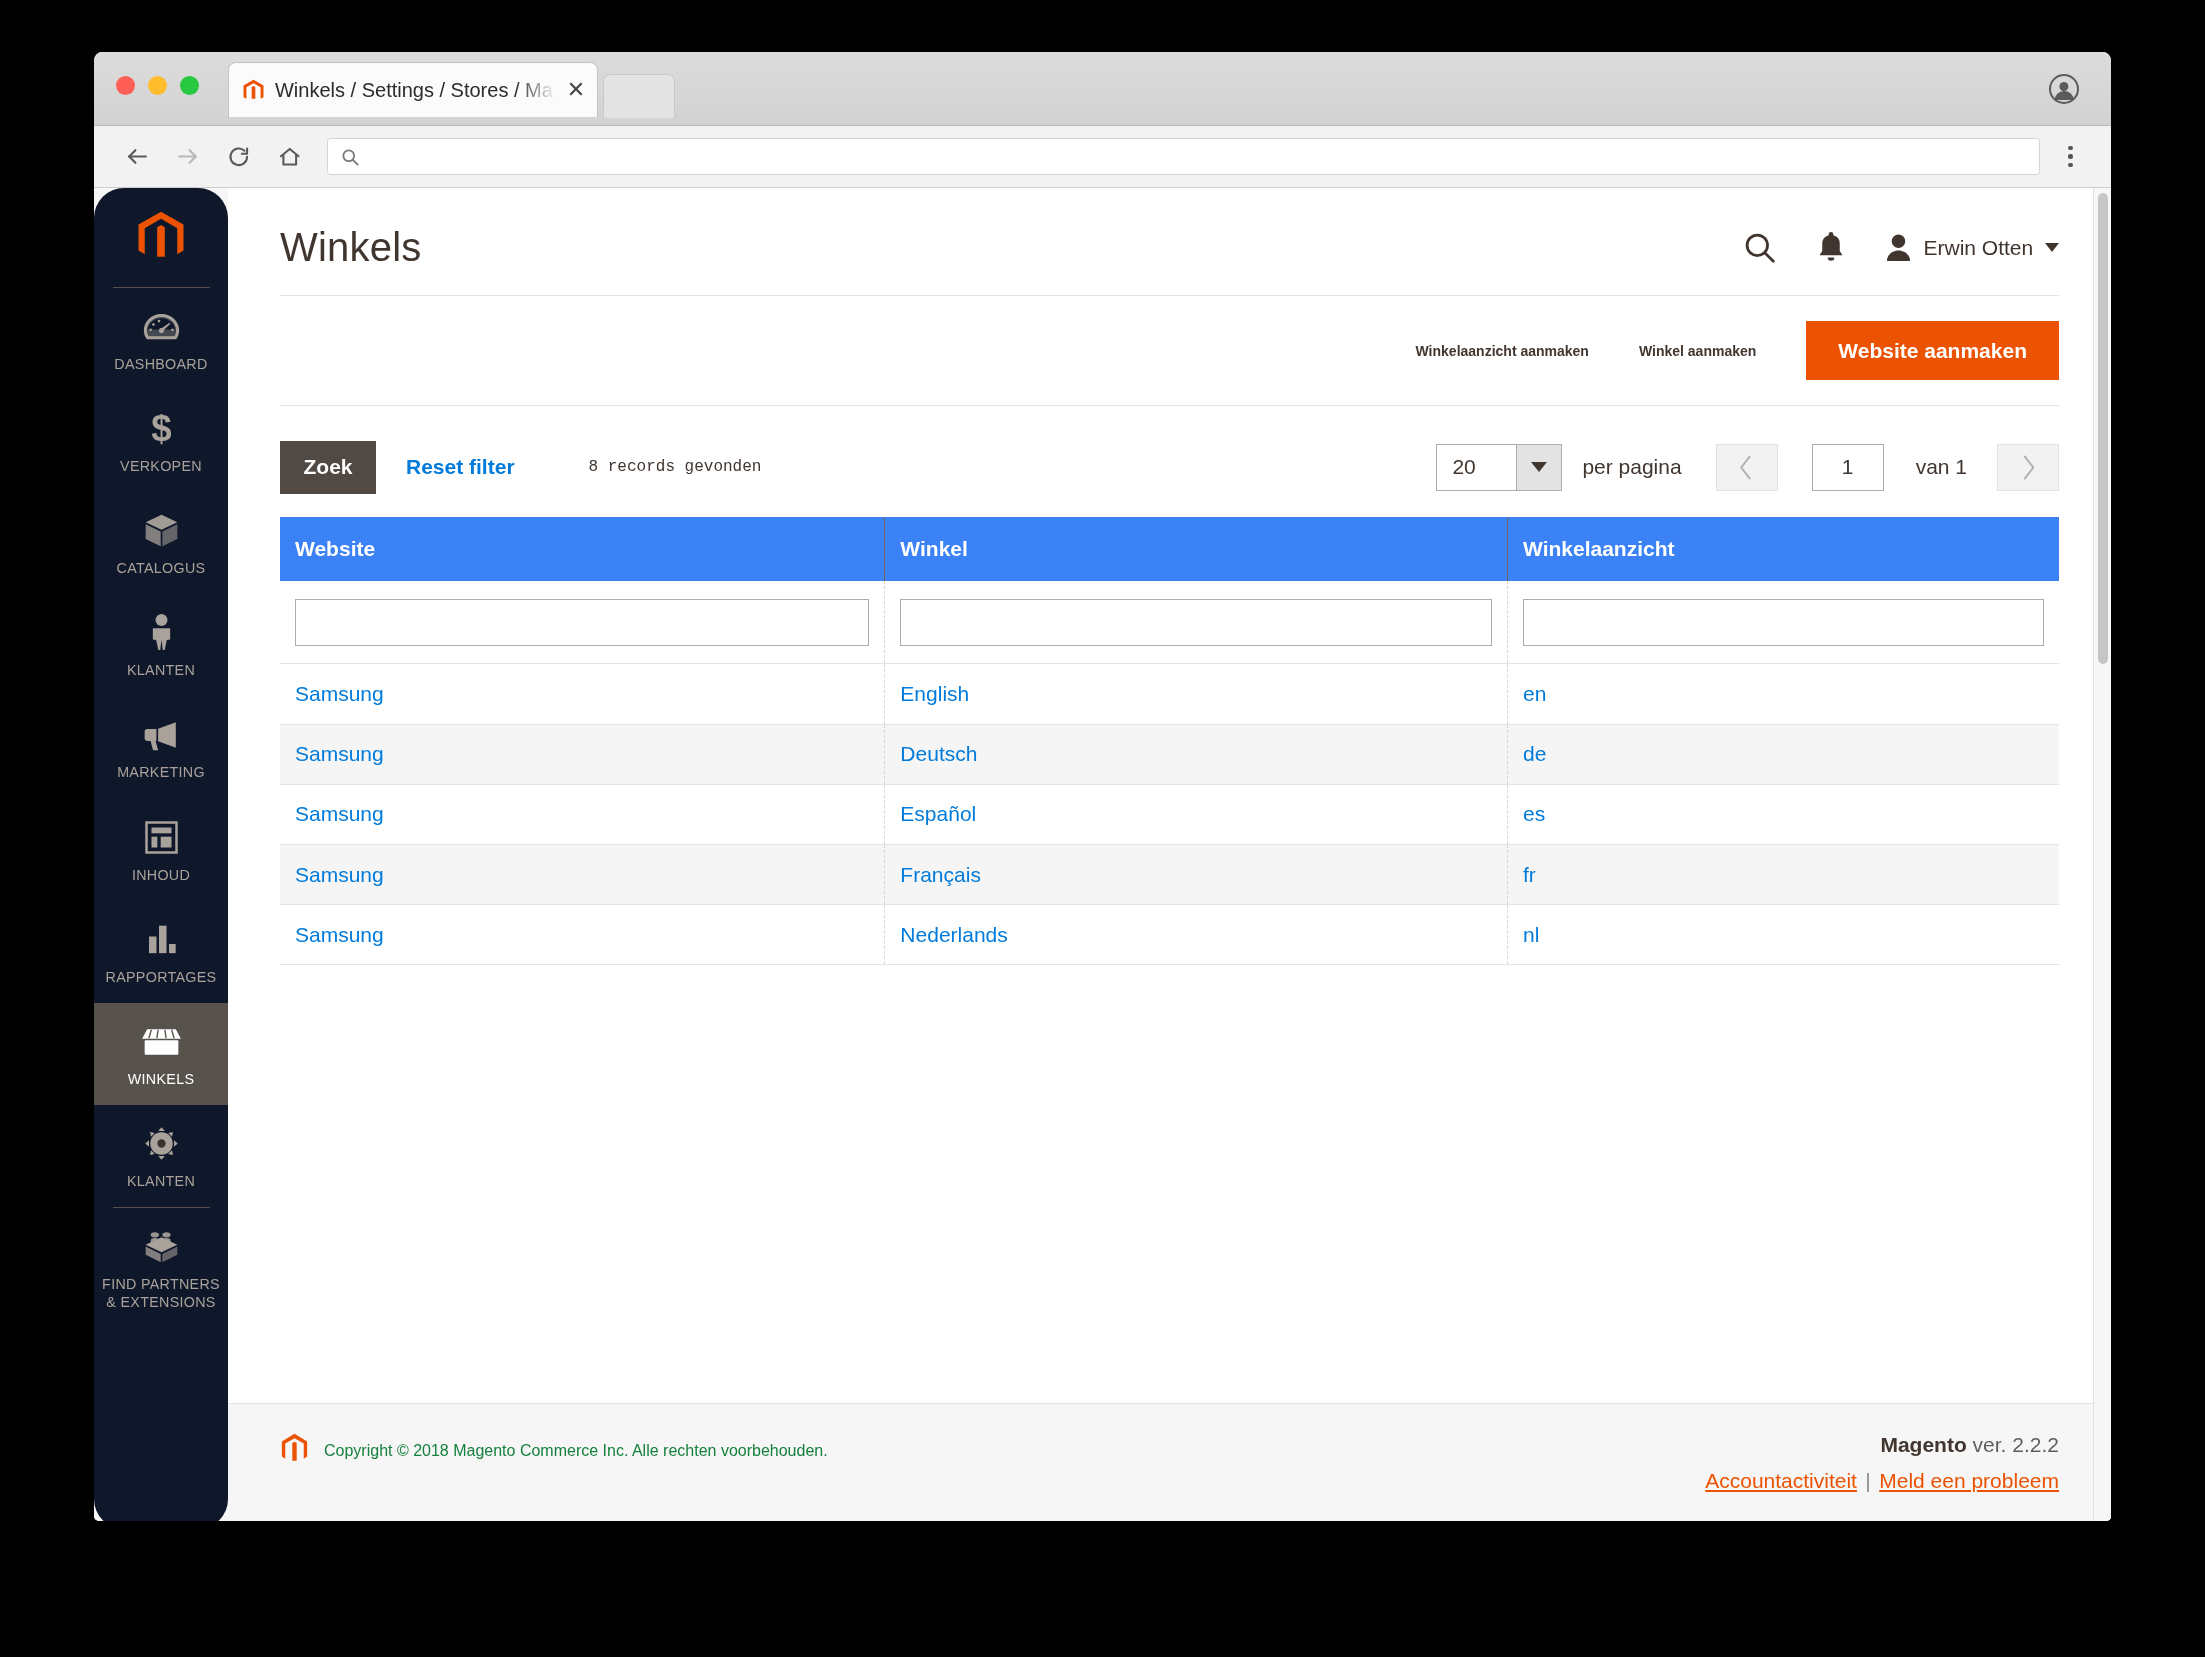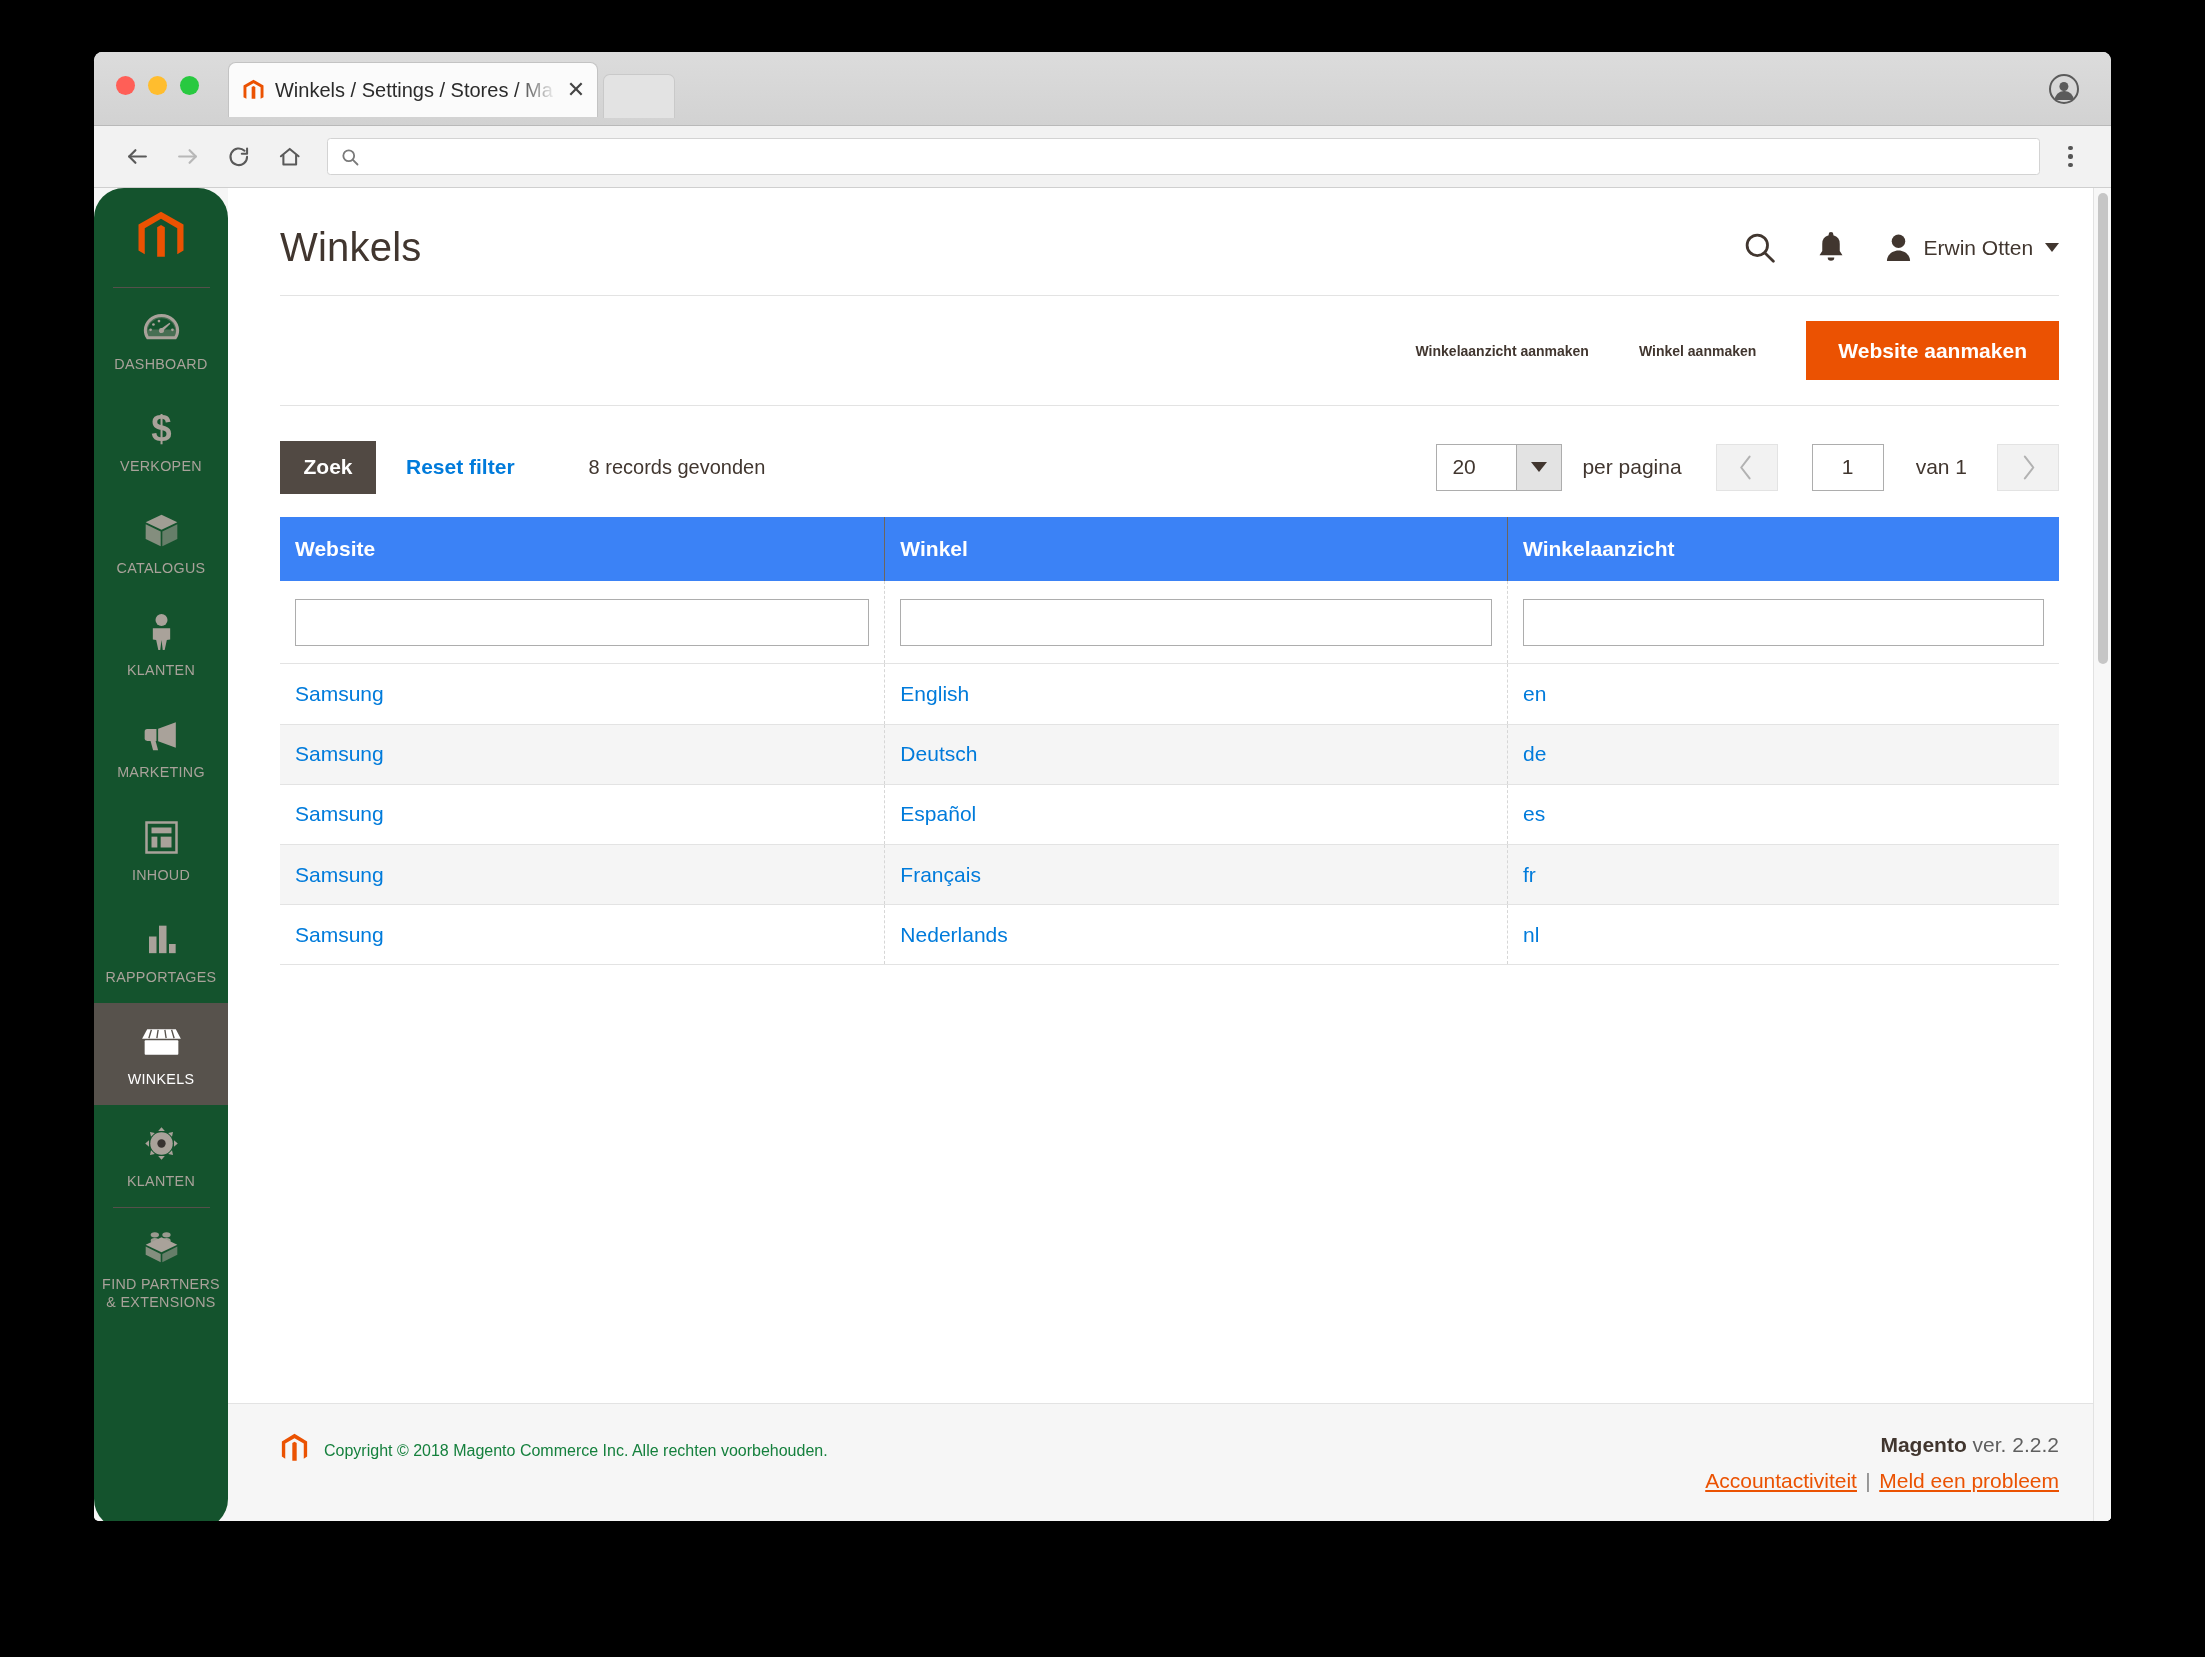--- a/index.html
+++ b/index.html
@@ -105,21 +105,21 @@
   .viewport{
     position:relative;
     height:calc(1469px - 66px - 62px);
     background:#f6f6f6;
     display:flex;
   }
 
   
   .sidebar{
     width:134px; flex:0 0 134px;
-    background:#14532d;
+    background:#0f172a;
     color:#a9a29a;
     padding-bottom:25px;
     border-radius:30px;
   }
   .logo-wrap{ height:99px; display:flex; align-items:center; justify-content:center; }
   .sb-sep{ height:0.8px; background:#55504b; margin:0 18.5px; }
   .sb-item{
     padding:18.5px 5px 17px;
     text-align:center;
     cursor:pointer;
@@ -176,21 +176,21 @@
     display:flex; align-items:center; padding:35px 0 23.5px;
   }
   .btn-search{
     background:#514943; color:#fff; border:none;
     font-size:21px; font-weight:700; padding:14.3px 23.5px; cursor:pointer;
     font-family:"Liberation Sans", sans-serif;
   }
   .link-reset{
     color:#007bdb; font-size:21px; font-weight:700; margin-left:30px; cursor:pointer;
   }
-  .records{ font-size:20px; color:#41362f; margin-left:74px; }
+  .records{ font-size:16px; color:#41362f; margin-left:74px;font-family:Liberation Mono, monospace; }
 
   .pager{ margin-left:auto; display:flex; align-items:center; }
   .select-wrap{
     display:flex; border:0.8px solid #adadad; background:#fff; height:47px; width:126px;
   }
   .select-val{
     flex:1; display:flex; align-items:center; padding-left:15px;
     font-size:21px; color:#41362f;
   }
   .select-arrow{

